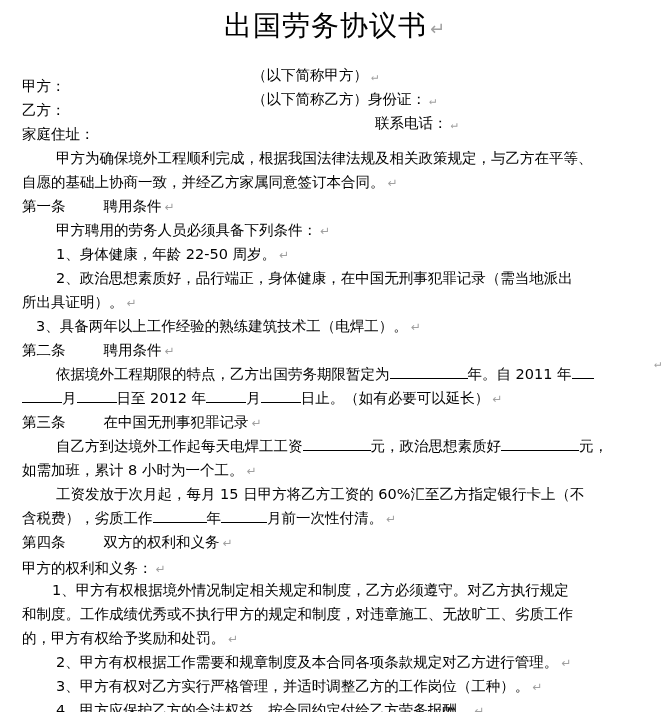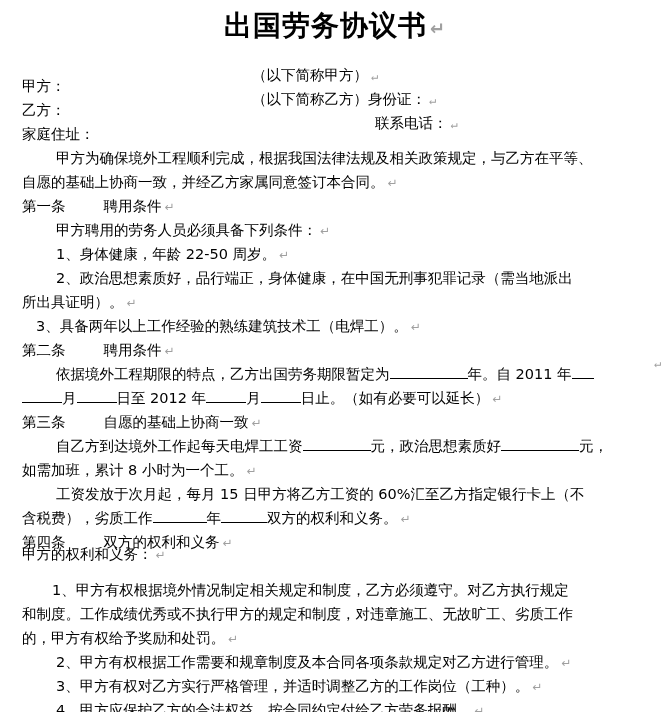--- a/index.html
+++ b/index.html
@@ -1,19 +1,19 @@
 <!DOCTYPE html>
 <html><head>
 <meta charset="utf-8">
 <style>
   html, body { margin:0; padding:0; background:#ffffff; }
   body { width:670px; height:712px; overflow:hidden; position:relative;
          font-family:"DejaVu Sans","Liberation Sans",sans-serif; color:#000; }
   .title { position:absolute; top:6px; left:0; width:670px; text-align:center;
-           font-size:28px; line-height:40px; letter-spacing:1px;font-weight:bold; }
+           font-size:28px; line-height:40px; letter-spacing:1px; }
   .line { position:absolute; left:22px; font-size:14.5px; line-height:20px; white-space:pre;margin-top:10px; }
   .mark { color:#a0a0a0; font-size:12px; margin-left:3px; }
   .u { display:inline-block; border-bottom:1px solid #000; height:14px; vertical-align:baseline; }
   .abs { position:absolute; font-size:14.5px; line-height:20px; white-space:pre;font-family:Liberation Mono, monospace; }
 </style>
 </head>
 <body>
 
 <div data-name="document-page">
 
@@ -36,28 +36,28 @@
   <div class="line" style="top:234px;left:56px" data-name="article-1-item-1"><span>1、身体健康，年龄 22-50 周岁。</span><span class="mark" data-name="paragraph-mark-icon">↵</span></div>
   <div class="line" style="top:258px;left:56px" data-name="article-1-item-2-line-1">2、政治思想素质好，品行端正，身体健康，在中国无刑事犯罪记录（需当地派出</div>
   <div class="line" style="top:282px" data-name="article-1-item-2-line-2"><span>所出具证明）。</span><span class="mark" data-name="paragraph-mark-icon">↵</span></div>
   <div class="line" style="top:306px;left:36px" data-name="article-1-item-3"><span>3、具备两年以上工作经验的熟练建筑技术工（电焊工）。</span><span class="mark" data-name="paragraph-mark-icon">↵</span></div>
 
   <div class="line" style="top:330px" data-name="article-2-heading"><span>第二条</span><span style="display:inline-block;width:38px"></span><span>聘用条件</span><span class="mark" data-name="paragraph-mark-icon">↵</span></div>
   <div class="line" style="top:354px;left:56px" data-name="article-2-line-1"><span>依据境外工程期限的特点，乙方出国劳务期限暂定为</span><span class="u" style="width:78px" data-name="term-years-blank"></span><span>年。自 2011 年</span><span class="u" style="width:22px" data-name="start-month-blank"></span></div>
   <div class="abs" style="top:354px;left:654px" data-name="paragraph-mark-icon">↵</div>
   <div class="line" style="top:378px" data-name="article-2-line-2"><span class="u" style="width:40px" data-name="start-month-blank-cont"></span><span>月</span><span class="u" style="width:40px" data-name="start-day-blank"></span><span>日至 2012 年</span><span class="u" style="width:40px" data-name="end-month-blank"></span><span>月</span><span class="u" style="width:40px" data-name="end-day-blank"></span><span>日止。（如有必要可以延长）</span><span class="mark" data-name="paragraph-mark-icon">↵</span></div>
 
-  <div class="line" style="top:402px" data-name="article-3-heading"><span>第三条</span><span style="display:inline-block;width:38px"></span><span>自愿的基础上协商一致</span><span class="mark" data-name="paragraph-mark-icon">↵</span></div>
+  <div class="line" style="top:402px" data-name="article-3-heading"><span>第三条</span><span style="display:inline-block;width:38px"></span><span>在中国无刑事犯罪记录</span><span class="mark" data-name="paragraph-mark-icon">↵</span></div>
   <div class="line" style="top:426px;left:56px" data-name="article-3-p1-line-1"><span>自乙方到达境外工作起每天电焊工工资</span><span class="u" style="width:68px" data-name="welder-wage-blank"></span><span>元，政治思想素质好</span><span class="u" style="width:78px" data-name="helper-wage-blank"></span><span>元，</span></div>
   <div class="line" style="top:450px" data-name="article-3-p1-line-2"><span>如需加班，累计 8 小时为一个工。</span><span class="mark" data-name="paragraph-mark-icon">↵</span></div>
   <div class="line" style="top:474px;left:56px" data-name="article-3-p2-line-1">工资发放于次月起，每月 15 日甲方将乙方工资的 60%汇至乙方指定银行卡上（不</div>
-  <div class="line" style="top:498px" data-name="article-3-p2-line-2"><span>含税费），劣质工作</span><span class="u" style="width:54px" data-name="balance-year-blank"></span><span>年</span><span class="u" style="width:46px" data-name="balance-month-blank"></span><span>双方的权利和义务。</span><span class="mark" data-name="paragraph-mark-icon">↵</span></div>
+  <div class="line" style="top:498px" data-name="article-3-p2-line-2"><span>含税费），劣质工作</span><span class="u" style="width:54px" data-name="balance-year-blank"></span><span>年</span><span class="u" style="width:46px" data-name="balance-month-blank"></span><span>月前一次性付清。</span><span class="mark" data-name="paragraph-mark-icon">↵</span></div>
 
   <div class="line" style="top:522px" data-name="article-4-heading"><span>第四条</span><span style="display:inline-block;width:38px"></span><span>双方的权利和义务</span><span class="mark" data-name="paragraph-mark-icon">↵</span></div>
-  <div class="line" style="top:534px" data-name="article-4-sub-heading"><span>甲方的权利和义务：</span><span class="mark" data-name="paragraph-mark-icon">↵</span></div>
+  <div class="line" style="top:548px" data-name="article-4-sub-heading"><span>甲方的权利和义务：</span><span class="mark" data-name="paragraph-mark-icon">↵</span></div>
   <div class="line" style="top:570px;left:52px" data-name="article-4-item-1-line-1">1、甲方有权根据境外情况制定相关规定和制度，乙方必须遵守。对乙方执行规定</div>
   <div class="line" style="top:594px" data-name="article-4-item-1-line-2">和制度。工作成绩优秀或不执行甲方的规定和制度，对违章施工、无故旷工、劣质工作</div>
   <div class="line" style="top:618px" data-name="article-4-item-1-line-3"><span>的，甲方有权给予奖励和处罚。</span><span class="mark" data-name="paragraph-mark-icon">↵</span></div>
   <div class="line" style="top:642px;left:56px" data-name="article-4-item-2"><span>2、甲方有权根据工作需要和规章制度及本合同各项条款规定对乙方进行管理。</span><span class="mark" data-name="paragraph-mark-icon">↵</span></div>
   <div class="line" style="top:666px;left:56px" data-name="article-4-item-3"><span>3、甲方有权对乙方实行严格管理，并适时调整乙方的工作岗位（工种）。</span><span class="mark" data-name="paragraph-mark-icon">↵</span></div>
   <div class="line" style="top:690px;left:56px" data-name="article-4-item-4"><span>4、甲方应保护乙方的合法权益，按合同约定付给乙方劳务报酬。</span><span class="mark" data-name="paragraph-mark-icon">↵</span></div>
 
 </div>
 
 <style>

